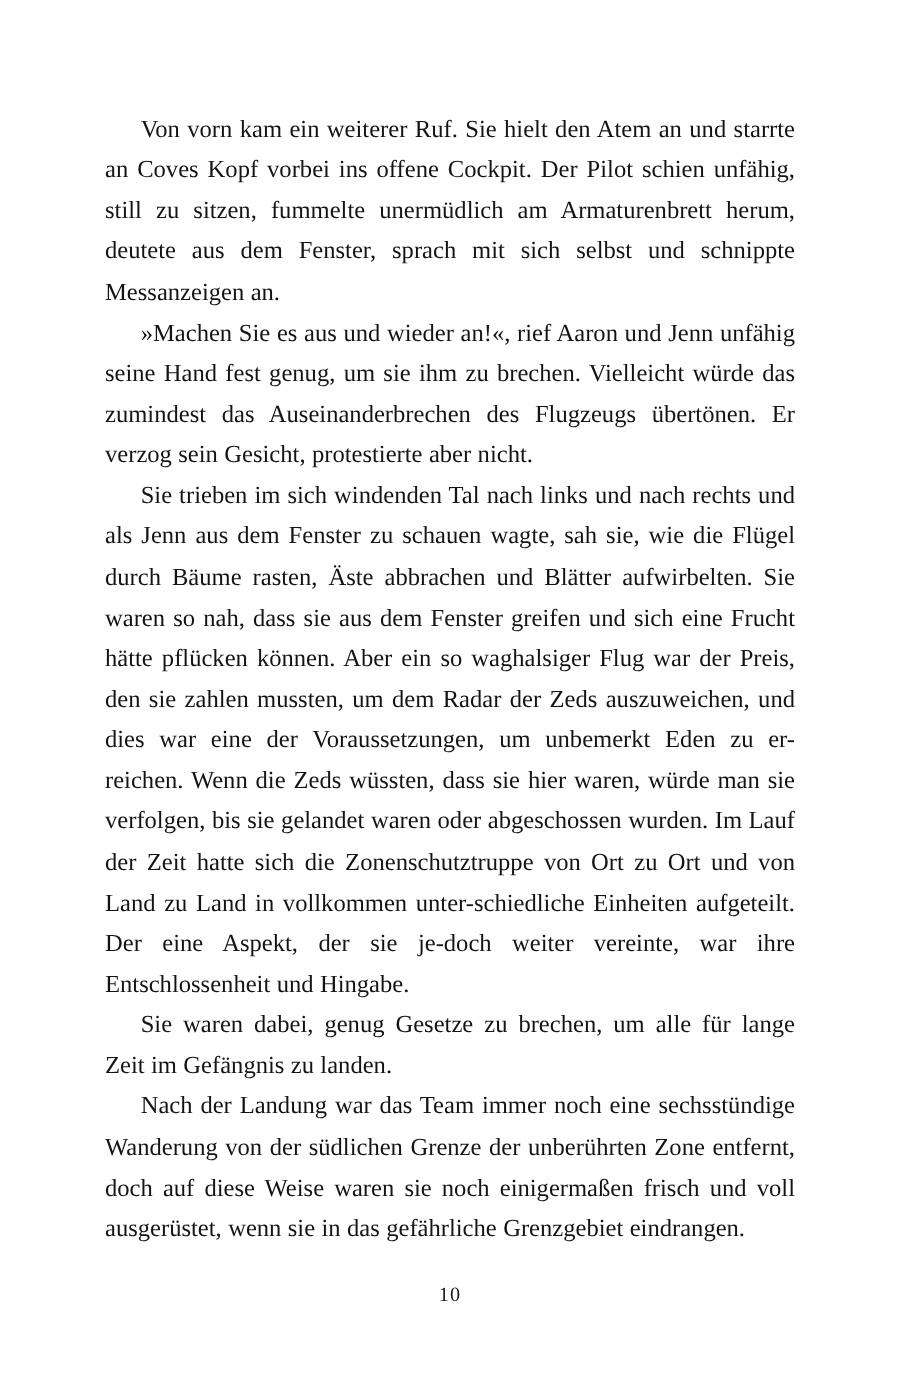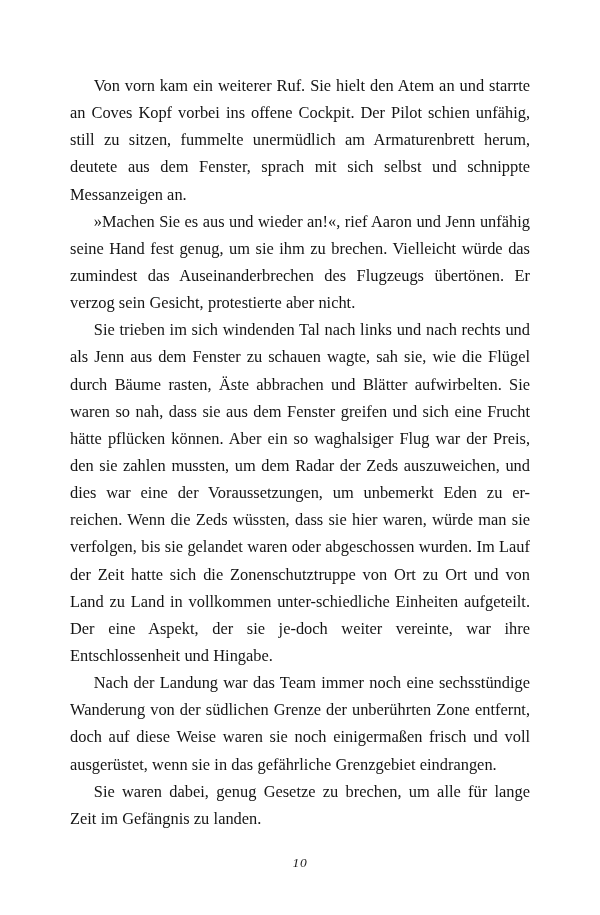--- a/index.html
+++ b/index.html
@@ -47,28 +47,27 @@
   .folio {
     position: absolute;
     left: 0;
     top: 855px;
     width: 600px;
     text-align: center;
     font-family: "Liberation Serif", serif;
     font-size: 13.5px;
     letter-spacing: 0.06em;
     color: #1a1a1a;
-    font-style: italic;
   }
 </style>
 </head>
 <body>
 
 <div class="page">
   <div class="text-column">
     <p class="para first">Von vorn kam ein weiterer Ruf. Sie hielt den Atem an und starrte an Coves Kopf vorbei ins offene Cockpit. Der Pilot schien unfähig, still zu sitzen, fummelte unermüdlich am Armaturenbrett herum, deutete aus dem Fenster, sprach mit sich selbst und schnippte Messanzeigen an.</p>
     <p class="para">»Machen Sie es aus und wieder an!«, rief Aaron und Jenn unfähig seine Hand fest genug, um sie ihm zu brechen. Vielleicht würde das zumindest das Auseinanderbrechen des Flugzeugs übertönen. Er verzog sein Gesicht, protestierte aber nicht.</p>
     <p class="para">Sie trieben im sich windenden Tal nach links und nach rechts und als Jenn aus dem Fenster zu schauen wagte, sah sie, wie die Flügel durch Bäume rasten, Äste abbrachen und Blätter aufwirbelten. Sie waren so nah, dass sie aus dem Fenster greifen und sich eine Frucht hätte pflücken können. Aber ein so waghalsiger Flug war der Preis, den sie zahlen mussten, um dem Radar der Zeds auszuweichen, und dies war eine der Voraussetzungen, um unbemerkt Eden zu er-reichen. Wenn die Zeds wüssten, dass sie hier waren, würde man sie verfolgen, bis sie gelandet waren oder abgeschossen wurden. Im Lauf der Zeit hatte sich die Zonenschutztruppe von Ort zu Ort und von Land zu Land in vollkommen unter-schiedliche Einheiten aufgeteilt. Der eine Aspekt, der sie je-doch weiter vereinte, war ihre Entschlossenheit und Hingabe.</p>
+    <p class="para">Sie waren dabei, genug Gesetze zu brechen, um alle für lange Zeit im Gefängnis zu landen.</p>
     <p class="para">Nach der Landung war das Team immer noch eine sechsstündige Wanderung von der südlichen Grenze der unberührten Zone entfernt, doch auf diese Weise waren sie noch einigermaßen frisch und voll ausgerüstet, wenn sie in das gefährliche Grenzgebiet eindrangen.</p>
-    <p class="para">Sie waren dabei, genug Gesetze zu brechen, um alle für lange Zeit im Gefängnis zu landen.</p>
   </div>
   <div class="folio">10</div>
 </div>
 
 </body></html>

